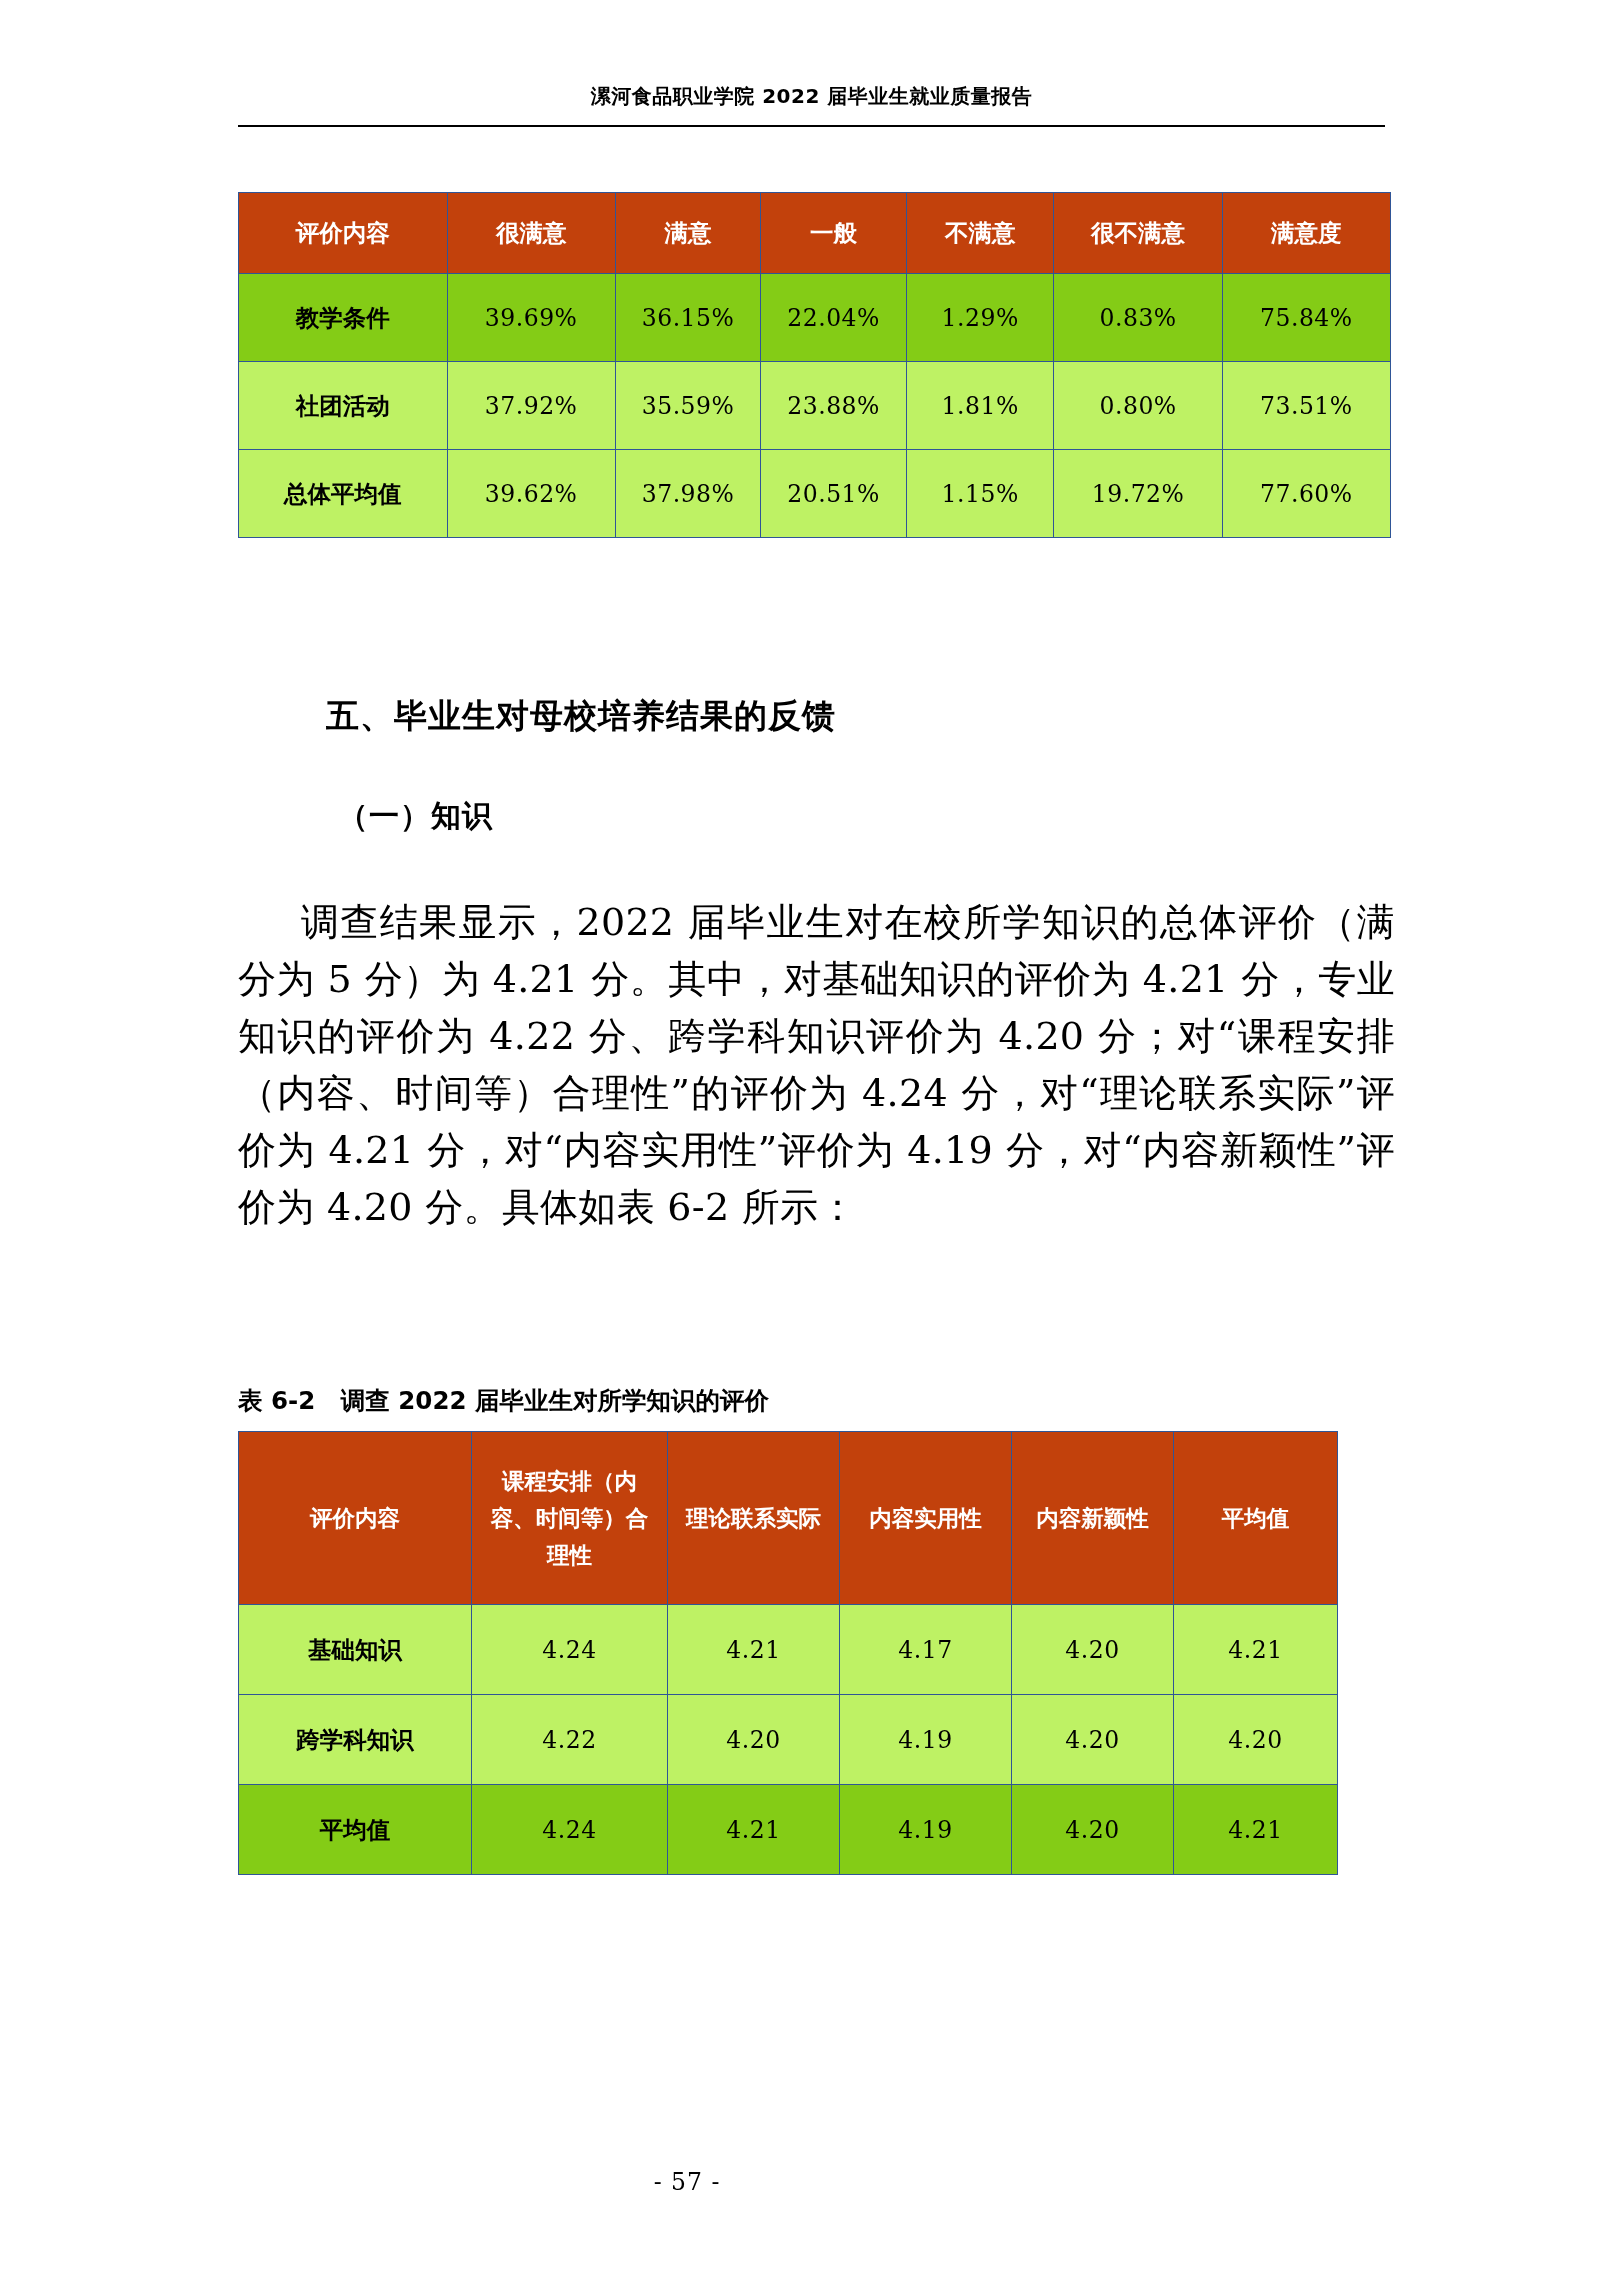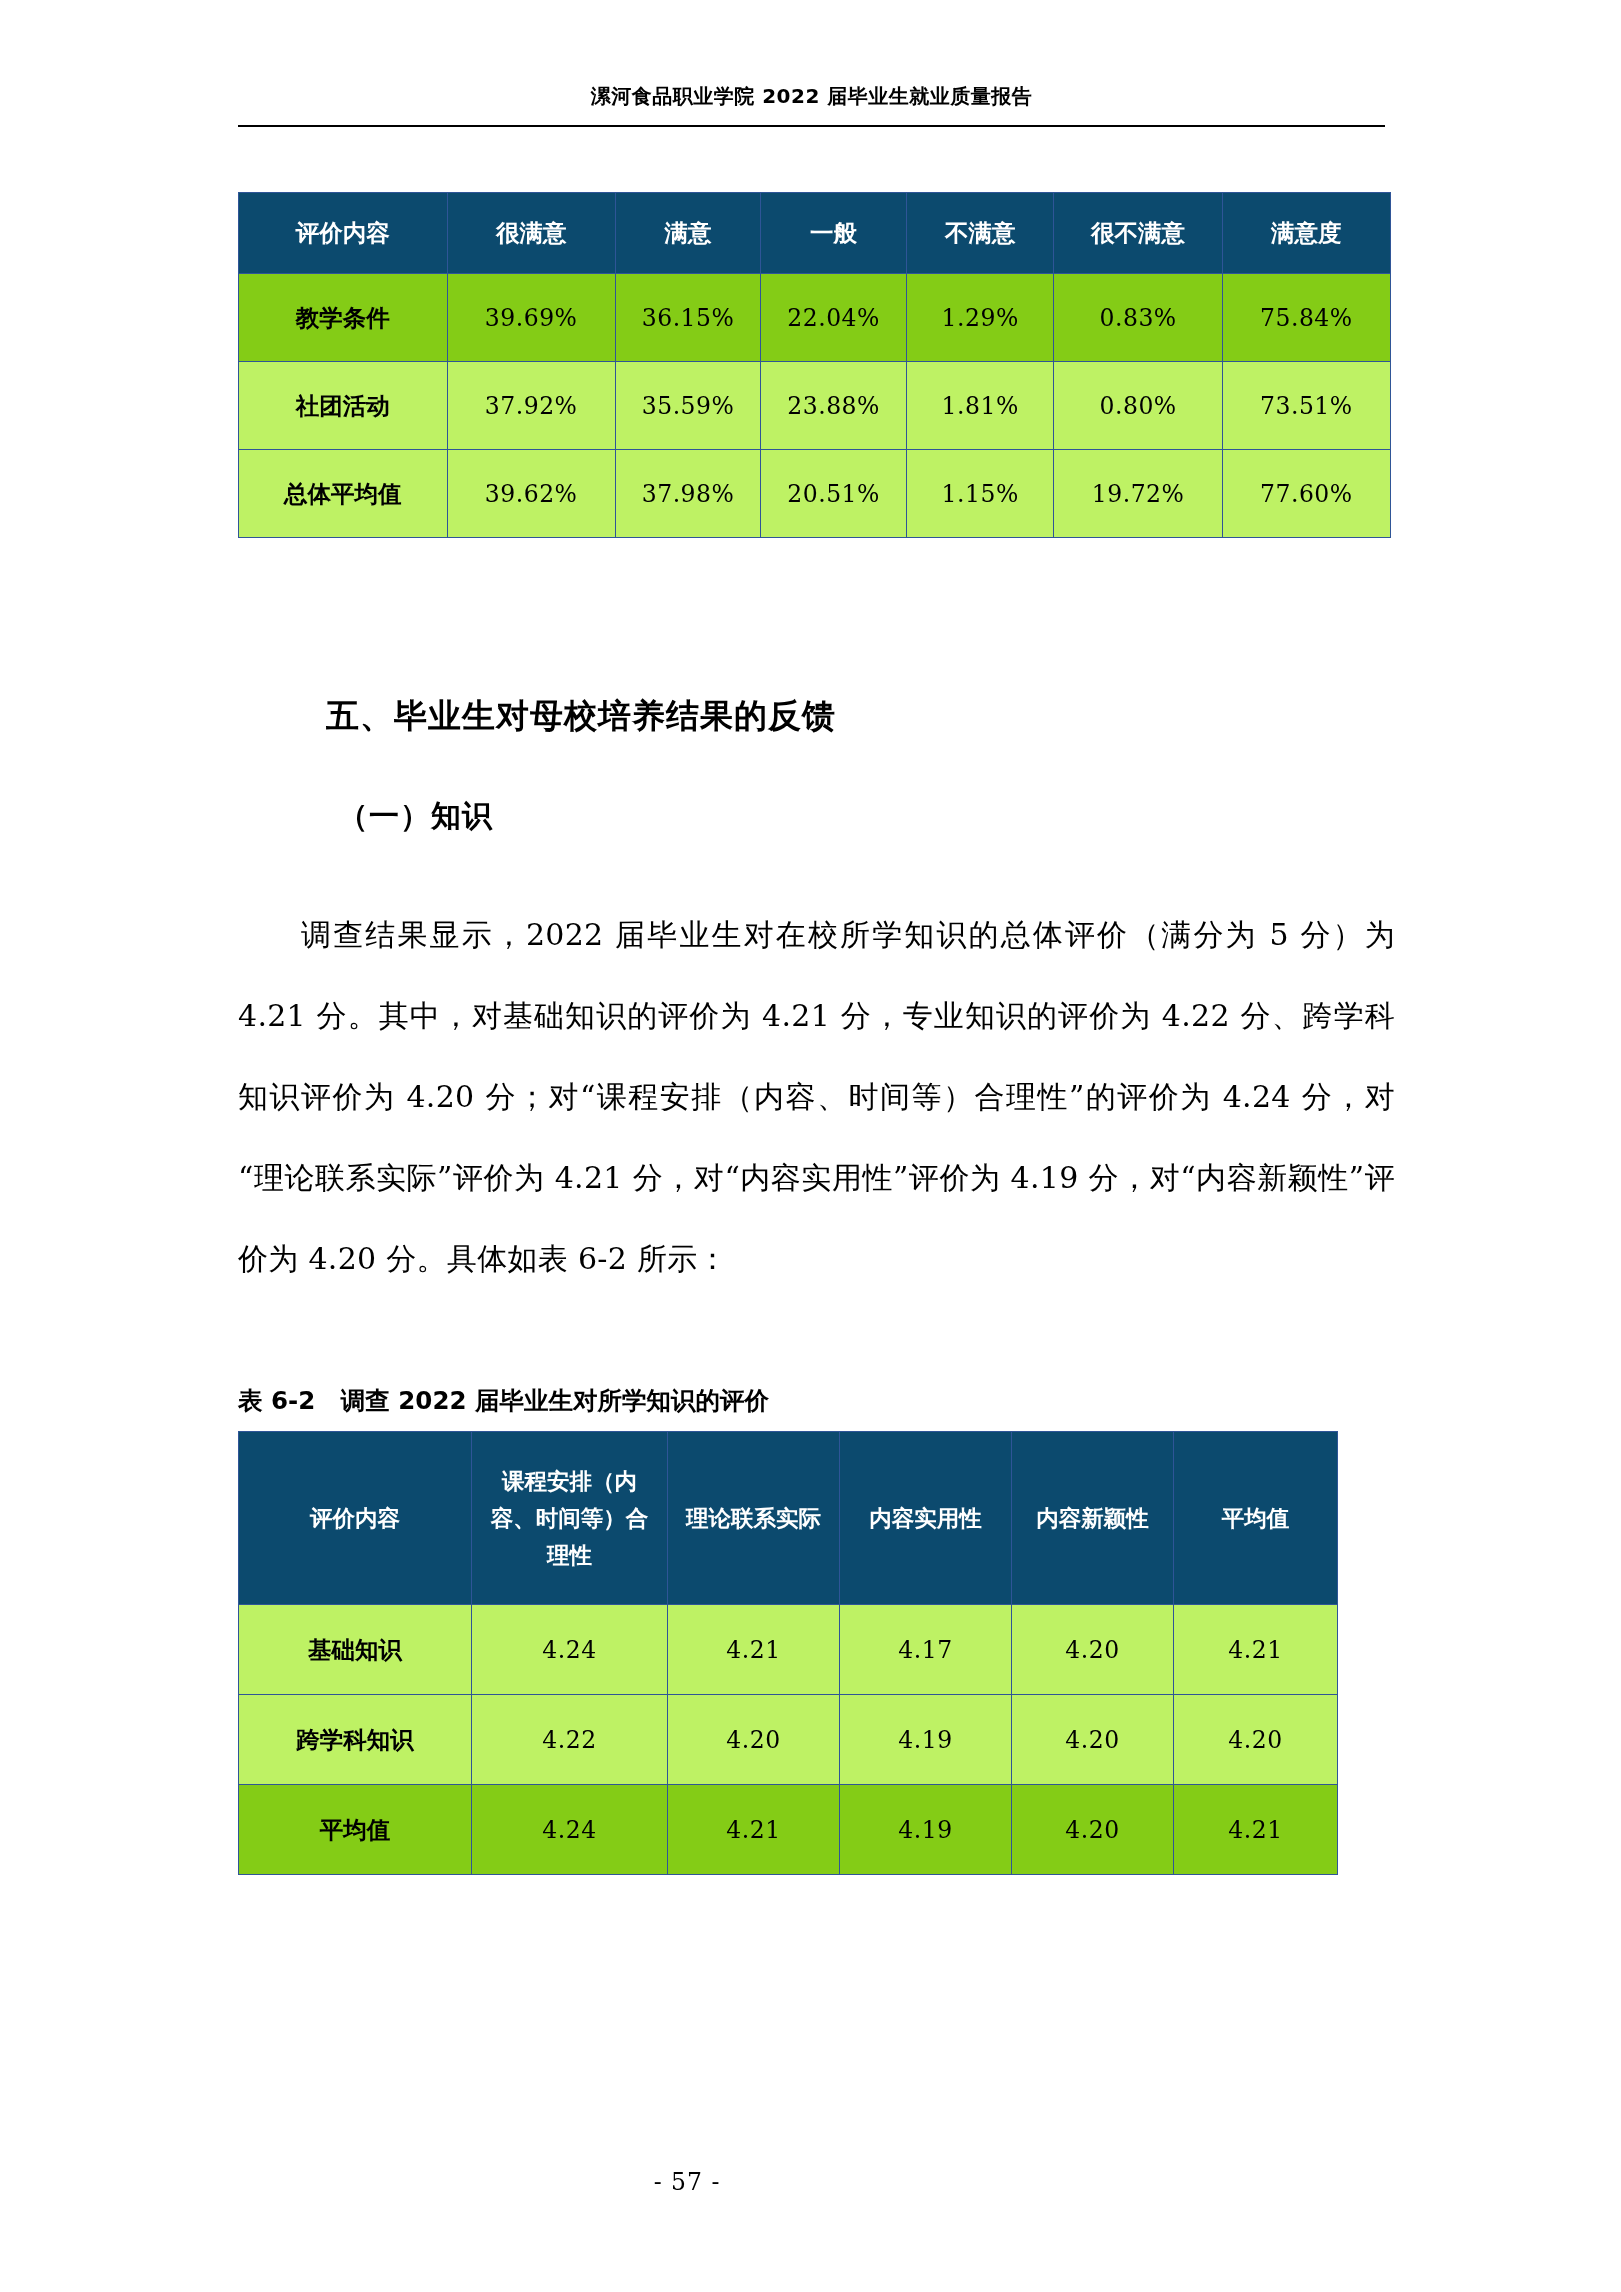--- a/index.html
+++ b/index.html
@@ -53,21 +53,21 @@
     border-collapse: collapse;
     table-layout: fixed;
   }
   .tbl td, .tbl th {
     border: 1px solid #2f5597;
     text-align: center;
     vertical-align: middle;
     padding: 0;
   }
   .tbl .hdr {
-    background: #0c4a6e;
+    background: #c2410c;
     color: #ffffff;
     font-family: "DejaVu Sans", "Liberation Sans", sans-serif;
     font-weight: bold;
     font-size: 23.5px;
   }
   .tbl .lbl {
     font-family: "DejaVu Sans", "Liberation Sans", sans-serif;
     font-weight: bold;
     font-size: 23.5px;
     color: #000;
@@ -117,22 +117,22 @@
     color: #000;
   }
 
   
   .body-para {
     position: absolute;
     left: 238px;
     top: 894px;
     width: 1157px;
     font-family: "DejaVu Serif", "Liberation Serif", serif;
-    font-size: 30px;
-    line-height: 81px;
+    font-size: 38px;
+    line-height: 57px;
     text-indent: 63px;
     text-align: justify;
     text-justify: inter-ideograph;
     color: #000;
     letter-spacing: 0.3px;
   }
 
   
   .table-caption {
     position: absolute;

